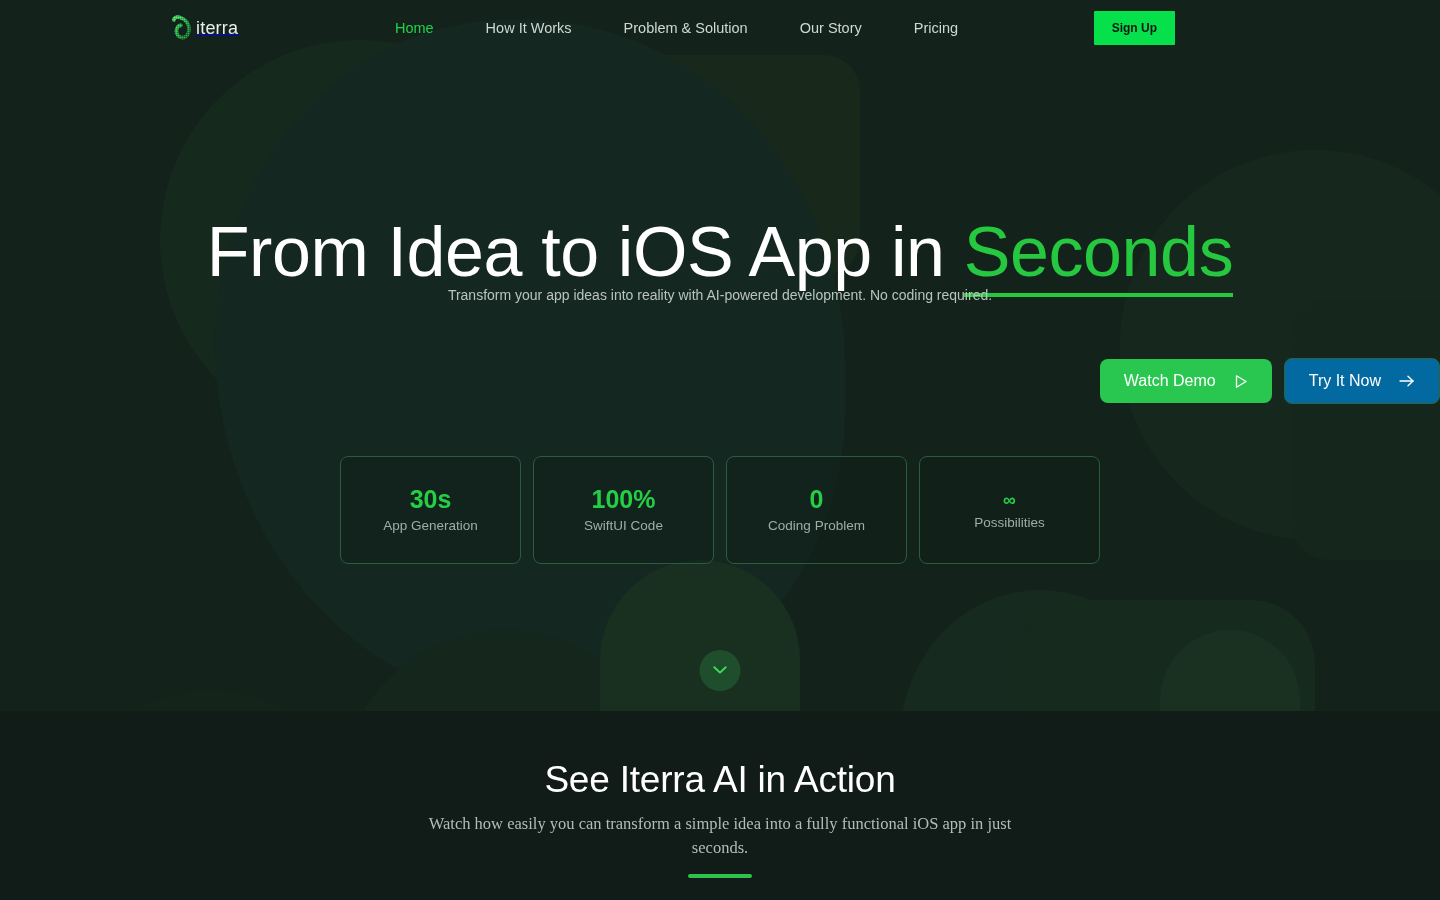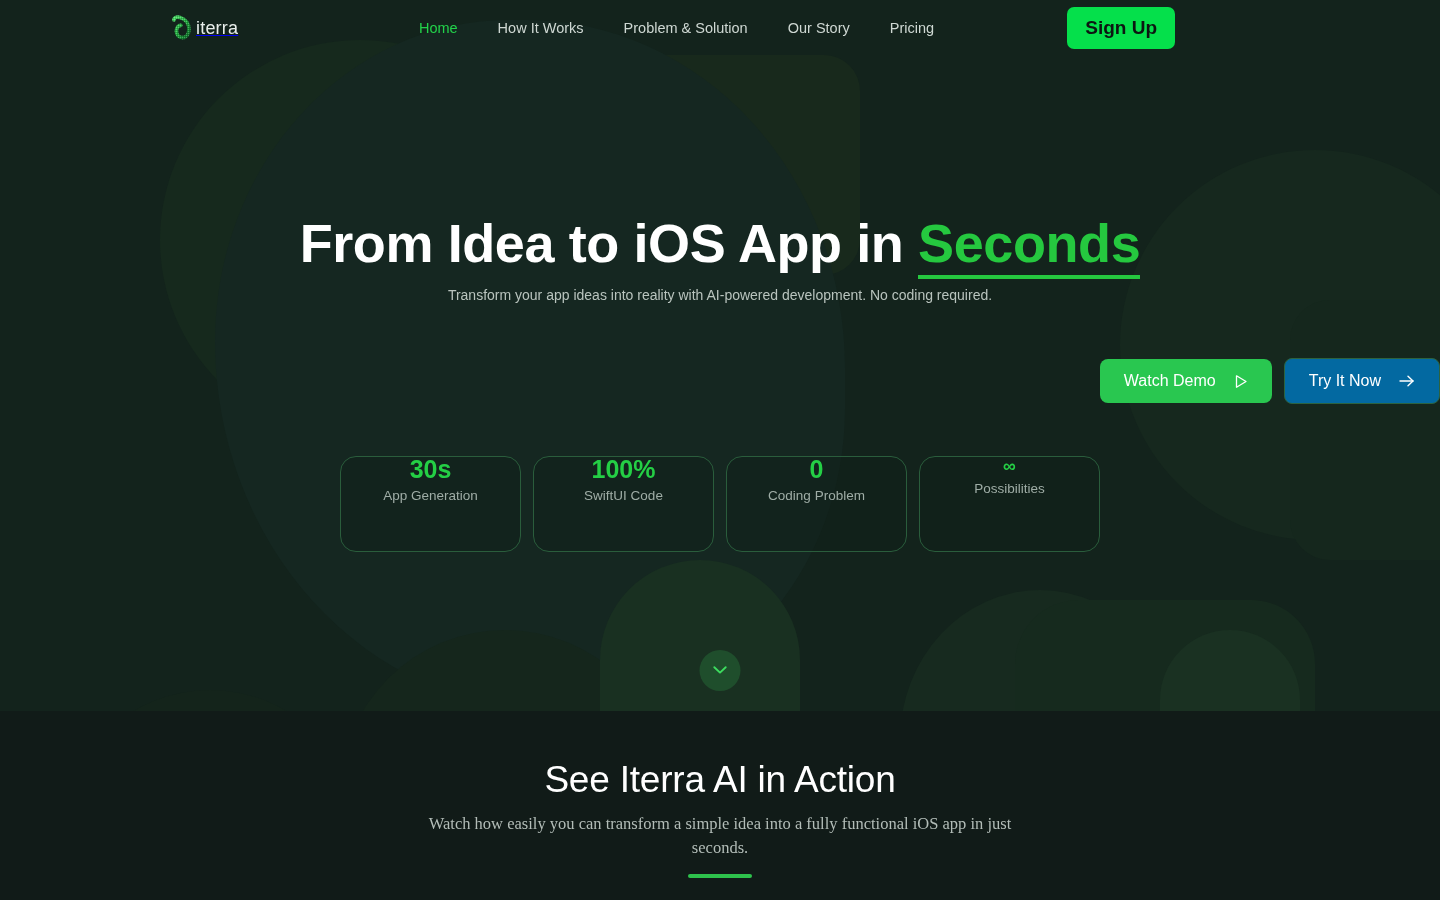--- a/index.html
+++ b/index.html
@@ -83,60 +83,60 @@
     letter-spacing: 0.2px;
     font-weight: 400;
   }
 
   .nav {
     position: absolute;
     left: 18px; right: 0;
     display: flex;
     justify-content: center;
     align-items: center;
-    gap: 4px;
+    gap: 16px;
   }
   .nav-link {
     font-size: 14.5px;
     color: #cfd8d3;
     text-decoration: none;
     padding: 6px 18px;
     cursor: pointer;
     white-space: nowrap;
   }
   .nav-link.active { color: #22d24a; }
 
   .signup-btn {
     position: absolute;
     right: 160px;
     background: #05e04b;
     color: #0d1512;
-    font-size: 19px;
+    font-size: 12px;
     font-weight: 700;
     border: none;
-    border-radius: 7px;
+    border-radius: 1px;
     padding: 10px 18px;
     cursor: pointer;
     font-family: "Liberation Sans", sans-serif;
   }
 
   
   .hero-content {
     position: relative;
     z-index: 20;
     width: 1440px;
     text-align: center;
   }
 
   .hero-title {
     position: absolute;
     top: 213px; left: 0; right: 0;
-    font-size: 54px;
+    font-size: 70px;
     line-height: 1.12;
-    font-weight: 700;
+    font-weight: 400;
     color: #ffffff;
     letter-spacing: -0.4px;
   }
   .hero-title .accent {
     color: #25c83f;
     border-bottom: 4px solid #25c83f;
     padding-bottom: 2px;
   }
 
   .hero-sub {
@@ -182,28 +182,28 @@
   
   .stats {
     position: absolute;
     top: 456px; left: 0; right: 0;
     display: flex;
     justify-content: center;
     gap: 12px;
   }
   .stat-card {
     width: 181px;
-    height: 96px;
+    height: 108px;
     border: 1px solid #2a5d3c;
-    border-radius: 16px;
+    border-radius: 8px;
     background: rgba(16, 32, 24, 0.45);
     display: flex;
     flex-direction: column;
     align-items: center;
-    justify-content: flex-start;
+    justify-content: center;
     gap: 7px;
   }
   .stat-value {
     font-size: 25px;
     font-weight: 700;
     color: #24cf45;
     line-height: 1;
   }
   .stat-value.sym { font-size: 18px; }
   .stat-label {

